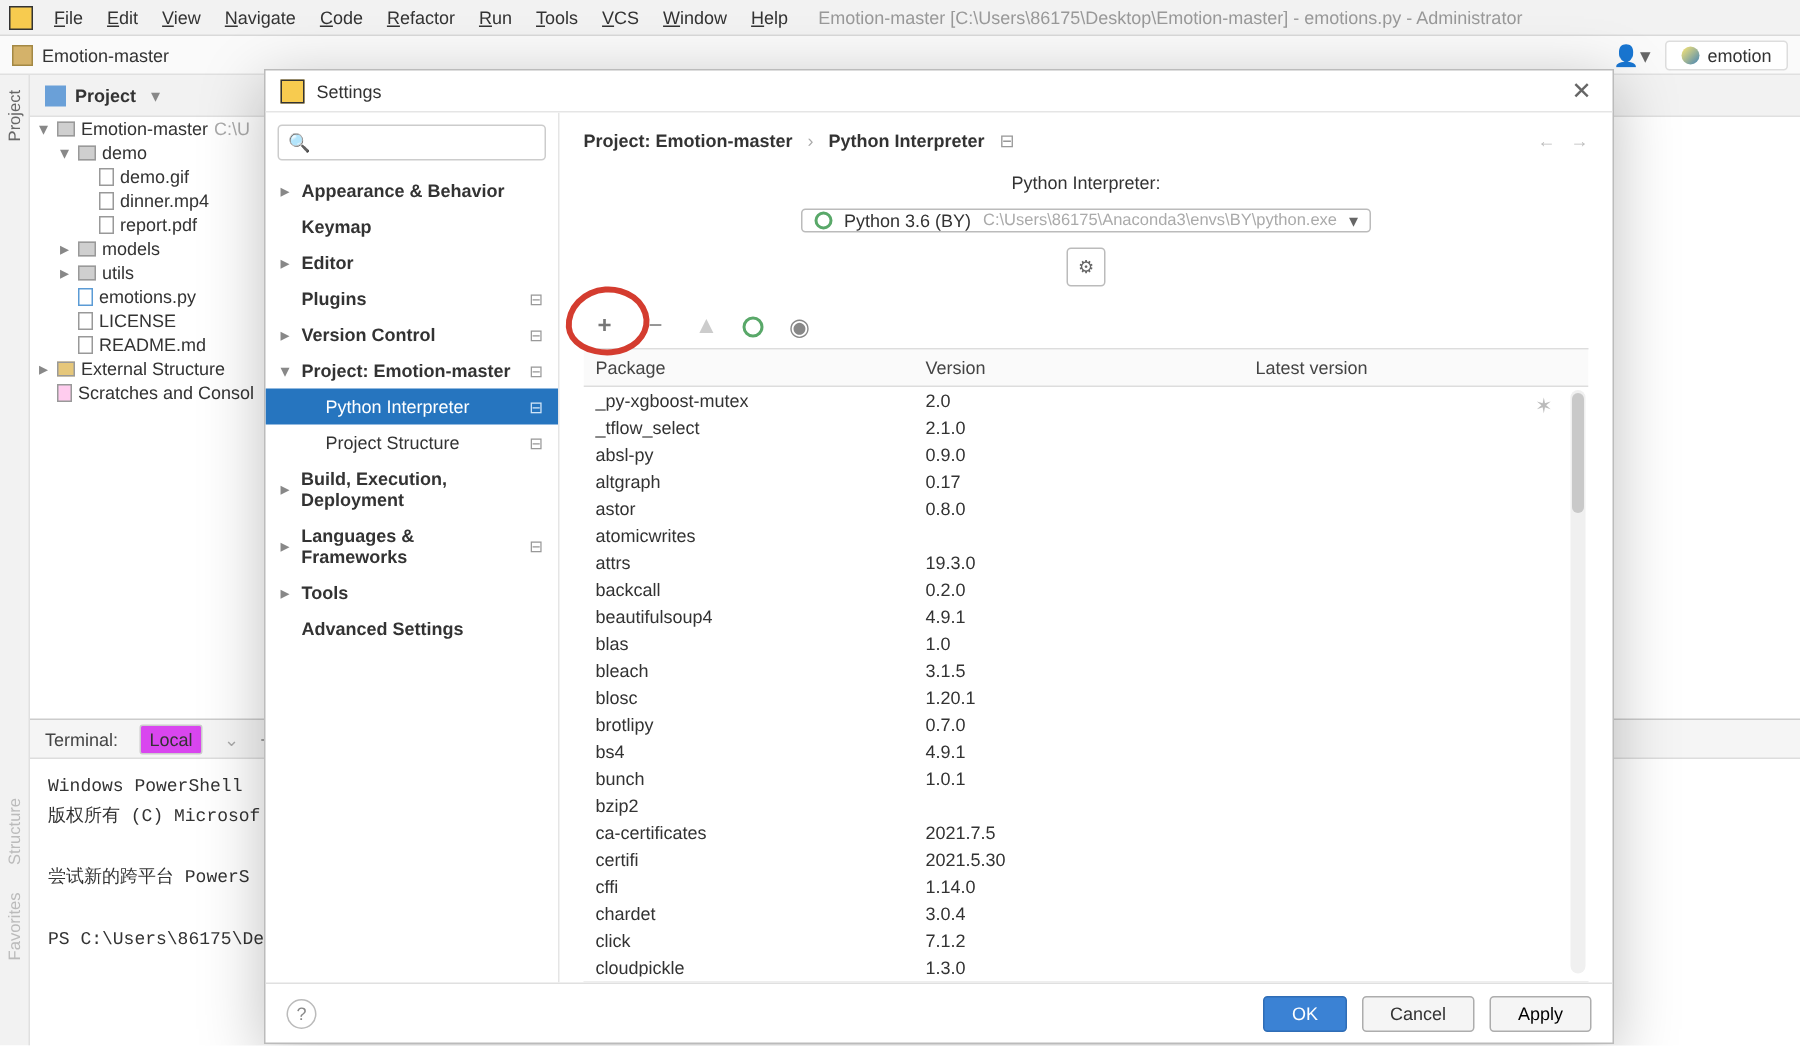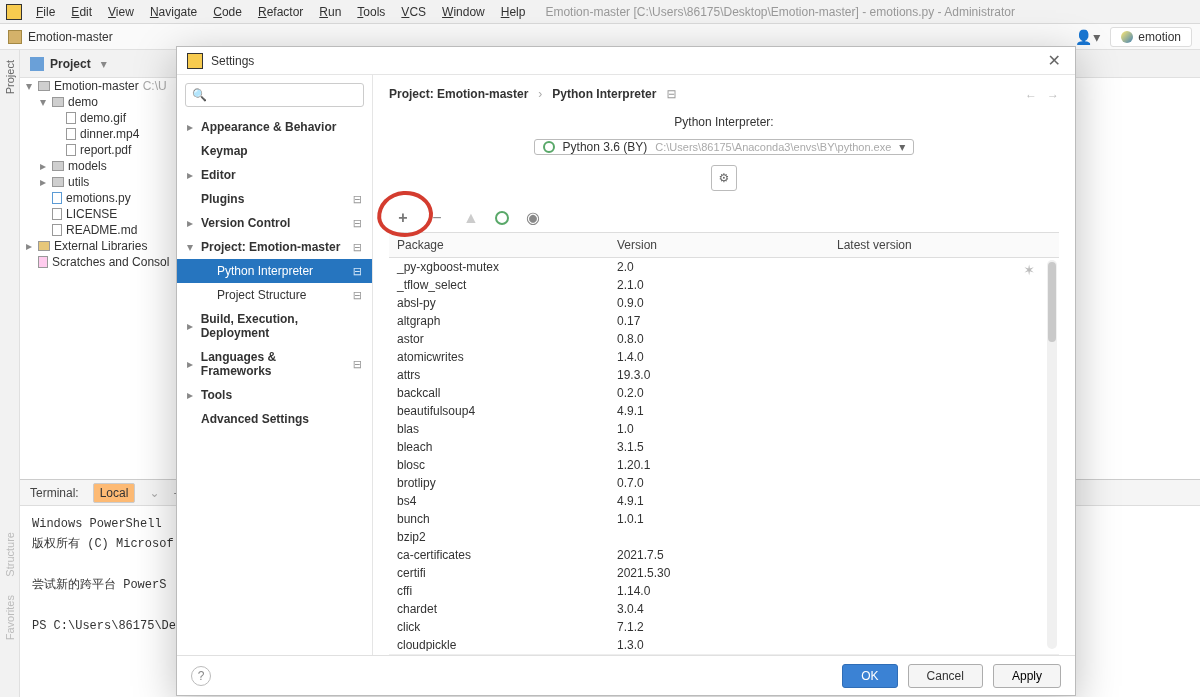--- a/index.html
+++ b/index.html
@@ -36,21 +36,21 @@
   .tree .caret { display:inline-block;width:10px;text-align:center;color:#888;}
   .tree .folder { width:12px;height:10px;background:#cfcfcf;border:1px solid #999;display:inline-block;}
   .tree .file { width:10px;height:12px;background:#fff;border:1px solid #999;display:inline-block;}
   .tree .pyfile { width:10px;height:12px;background:#fff;border:1px solid #5b9bd5;display:inline-block;}
   .tree .dim{color:#aaa;}
 
   
   .terminal-header { position:absolute; left:20px; bottom:0; height:218px; right:0; border-top:1px solid #ccc; }
   .terminal-tabs { height:26px; background:#f5f5f5; border-bottom:1px solid #ddd; display:flex;align-items:center;padding:0 10px;gap:14px;}
   .terminal-tabs .lbl { color:#444; }
-  .terminal-tabs .tab { padding:2px 6px; background:#fdba74; border:1px solid #ccc; border-radius:2px;}
+  .terminal-tabs .tab { padding:2px 6px; background:#d946ef; border:1px solid #ccc; border-radius:2px;}
   .terminal-tabs .plus { color:#888;font-size:14px;}
   .terminal-body { padding:8px 12px; font-family:"Consolas","Courier New",monospace; font-size:12px; color:#333; line-height:1.7; white-space:pre; }
 
   
   .dialog { position:absolute; left:176px; top:46px; width:900px; height:650px; background:#fff; border:1px solid #bbb; box-shadow:0 10px 40px rgba(0,0,0,0.25); display:flex; flex-direction:column;}
   .dialog-title { height:28px; display:flex; align-items:center; padding:0 10px; border-bottom:1px solid #e5e5e5;}
   .dialog-title .icon { width:16px;height:16px;background:#f7cb4f;border:1px solid #333;margin-right:8px;}
   .dialog-title .close { margin-left:auto; font-size:16px; color:#666; cursor:default; padding:0 4px;}
   .dialog-body { flex:1; display:flex; overflow:hidden;}
   .dialog-left { width:196px; border-right:1px solid #e5e5e5; display:flex; flex-direction:column;}
@@ -195,21 +195,21 @@
       <span>LICENSE</span>
     </div>
     <div class="node indent-1">
       <span class="caret"></span>
       <span class="file"></span>
       <span>README.md</span>
     </div>
     <div class="node indent-0">
       <span class="caret">▸</span>
       <span class="folder" style="background:#e6c77a"></span>
-      <span>External Libraries</span>
+      <span>External Structure</span>
     </div>
     <div class="node indent-0">
       <span class="caret"></span>
       <span class="file" style="background:#fce"></span>
       <span>Scratches and Consol</span>
     </div>
   </div>
 
 <div class="terminal-header">
   <div class="terminal-tabs">
@@ -355,21 +355,20 @@
               <div class="col-ver">0.17</div>
               <div class="col-lat"></div>
             </div>
             <div class="pkgrow">
               <div class="col-pkg">astor</div>
               <div class="col-ver">0.8.0</div>
               <div class="col-lat"></div>
             </div>
             <div class="pkgrow">
               <div class="col-pkg">atomicwrites</div>
-              <div class="col-ver">1.4.0</div>
               <div class="col-lat"></div>
             </div>
             <div class="pkgrow">
               <div class="col-pkg">attrs</div>
               <div class="col-ver">19.3.0</div>
               <div class="col-lat"></div>
             </div>
             <div class="pkgrow">
               <div class="col-pkg">backcall</div>
               <div class="col-ver">0.2.0</div>

